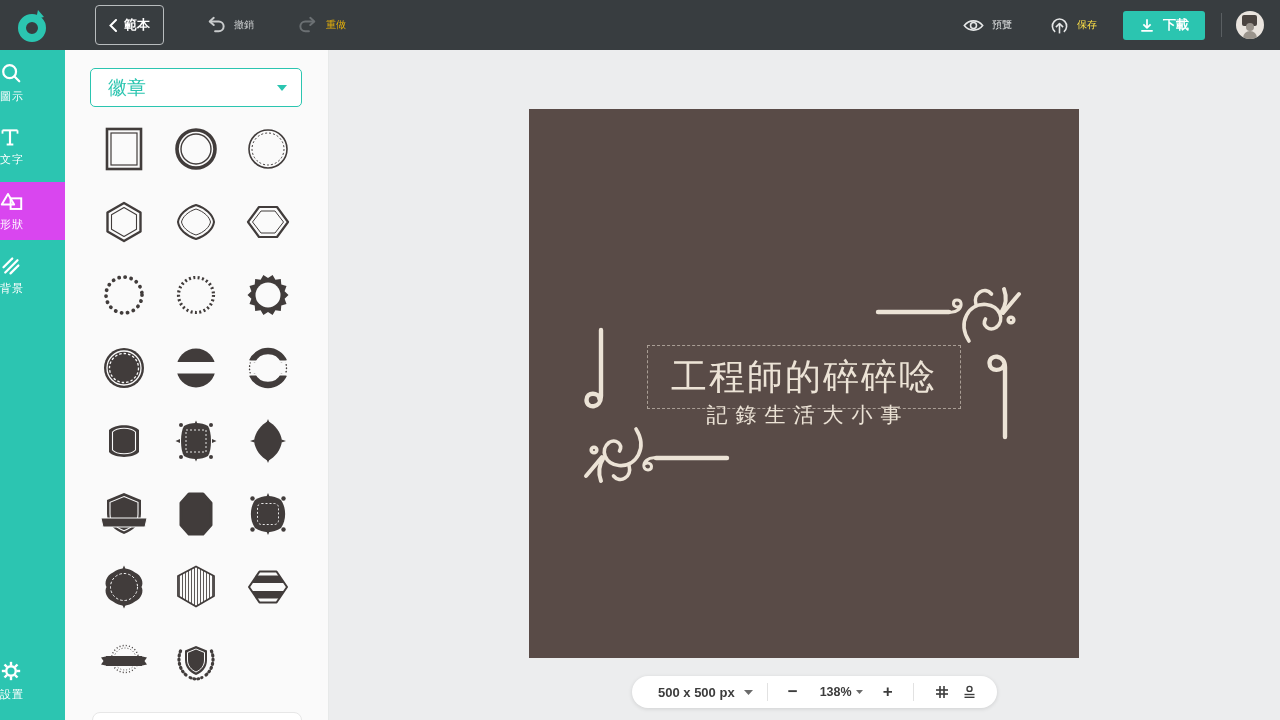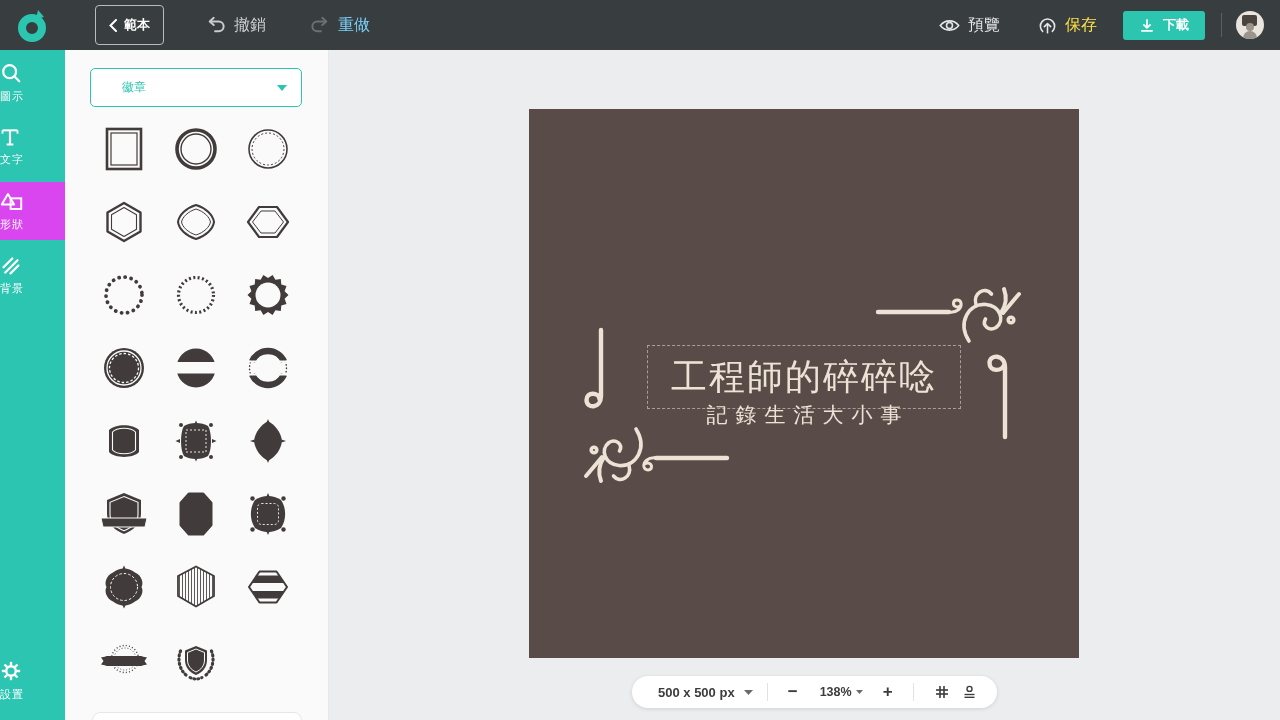--- a/index.html
+++ b/index.html
@@ -5,23 +5,23 @@
   * { margin:0; padding:0; box-sizing:border-box; }
   html,body { width:1280px; height:720px; overflow:hidden; background:#ecedee;
     font-family:"Liberation Sans", sans-serif; }
 
   
   .topbar { position:absolute; left:0; top:0; width:1280px; height:50px;
     background:#383d40; display:flex; align-items:center; z-index:20; }
   .logo-box { width:65px; height:50px; display:flex; align-items:center; justify-content:center; cursor:pointer; }
   .btn-back { margin-left:30px; height:40px; padding:0 13px; display:flex; align-items:center; gap:7px;
     border:1px solid #b8bcbe; border-radius:4px; color:#fff; font-size:13px; font-weight:bold; cursor:pointer; }
-  .tb-item { display:flex; align-items:center; gap:8px; font-size:16px; cursor:pointer; }
+  .tb-item { display:flex; align-items:center; gap:8px; font-size:10px; cursor:pointer; }
   .undo { margin-left:42px; color:#c9cccd; }
-  .redo { margin-left:44px; color:#7dd3fc; }
+  .redo { margin-left:44px; color:#eab308; }
   .spacer { flex:1; }
   .preview { color:#e6e8e8; }
   .save { margin-left:38px; color:#fde047; }
   .btn-download { margin-left:26px; height:29px; padding:0 16px; background:#2bc5b0; border-radius:3px;
     display:flex; align-items:center; gap:8px; color:#fff; font-size:13px; font-weight:bold; cursor:pointer; }
   .tb-divider { width:1px; height:24px; background:#5a5f62; margin:0 14px 0 16px; }
   .avatar { width:28px; height:28px; border-radius:50%; background:#e9e4de; margin-right:16px;
     position:relative; overflow:hidden; cursor:pointer; }
   .avatar .patch { position:absolute; left:6px; top:4px; width:15px; height:11px; border-radius:2px; background:#4a4440; }
   .avatar .head { position:absolute; left:10px; top:12px; width:8px; height:8px; border-radius:50%; background:#9a948c; }
@@ -34,21 +34,21 @@
   .side-item:first-child { margin-top:4px; }
   .side-item.active { background:#d946ef; }
   .side-label { font-size:11px; letter-spacing:1px; }
   .side-settings { position:absolute; bottom:10px; left:0; }
 
   
   .panel { position:absolute; left:65px; top:50px; width:264px; height:670px; background:#fafafa;
     border-right:1px solid #e7e9e9; z-index:10; overflow:hidden; }
   .cat-select { position:absolute; left:25px; top:18px; width:212px; height:39px; background:#fff;
     border:1px solid #2bc5b0; border-radius:5px; display:flex; align-items:center; cursor:pointer; }
-  .cat-select .cat-label { color:#2bc5b0; font-size:12px; margin-left:31px; flex:1; }
+  .cat-select .cat-label { color:#2bc5b0; font-size:19px; margin-left:17px; flex:1; }
   .cat-select svg { margin-right:14px; }
   .shapes-grid { position:absolute; left:35px; top:75px; width:194px;
     display:grid; grid-template-columns:repeat(3,48px); column-gap:24px; row-gap:25px; }
   .shape-cell { width:48px; height:48px; cursor:pointer; }
   .shape-cell svg { display:block; }
   .panel-bottom-card { position:absolute; left:27px; top:662px; width:210px; height:44px;
     border:1px solid #e7e7e7; border-radius:8px; background:#fff; cursor:pointer; }
 
   
   .workspace { position:absolute; left:329px; top:50px; width:951px; height:670px; background:#ecedee; }

